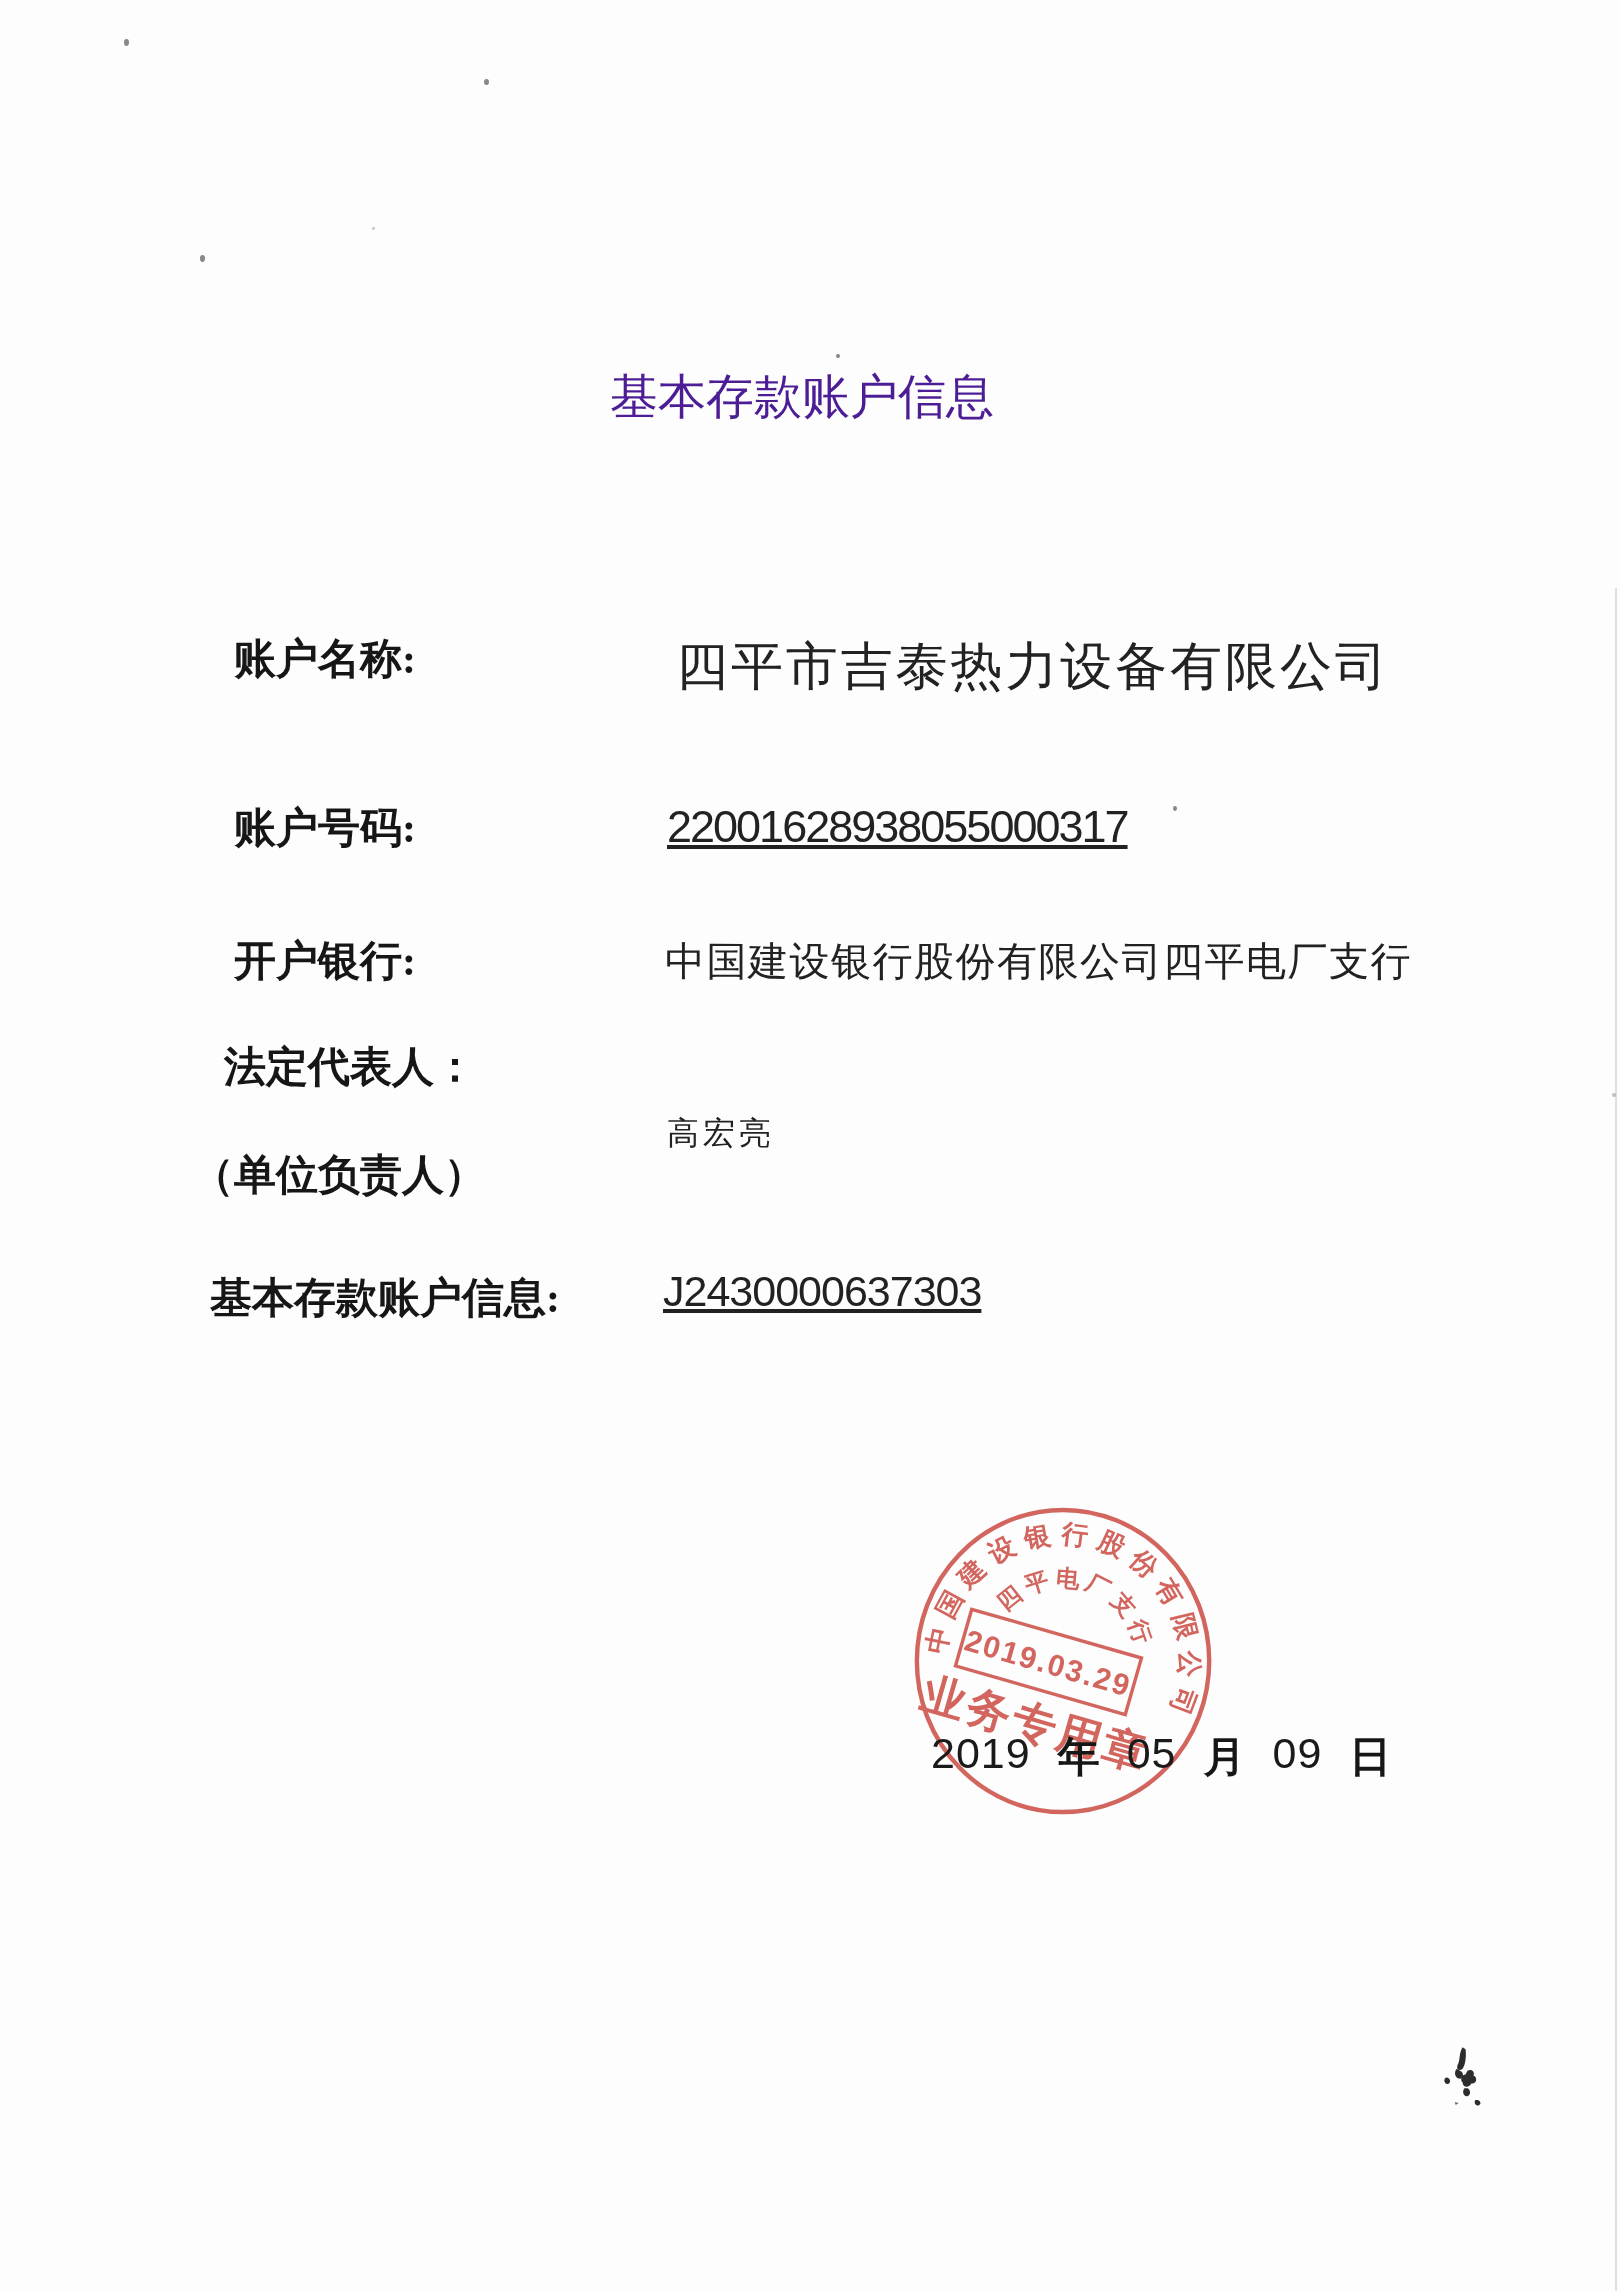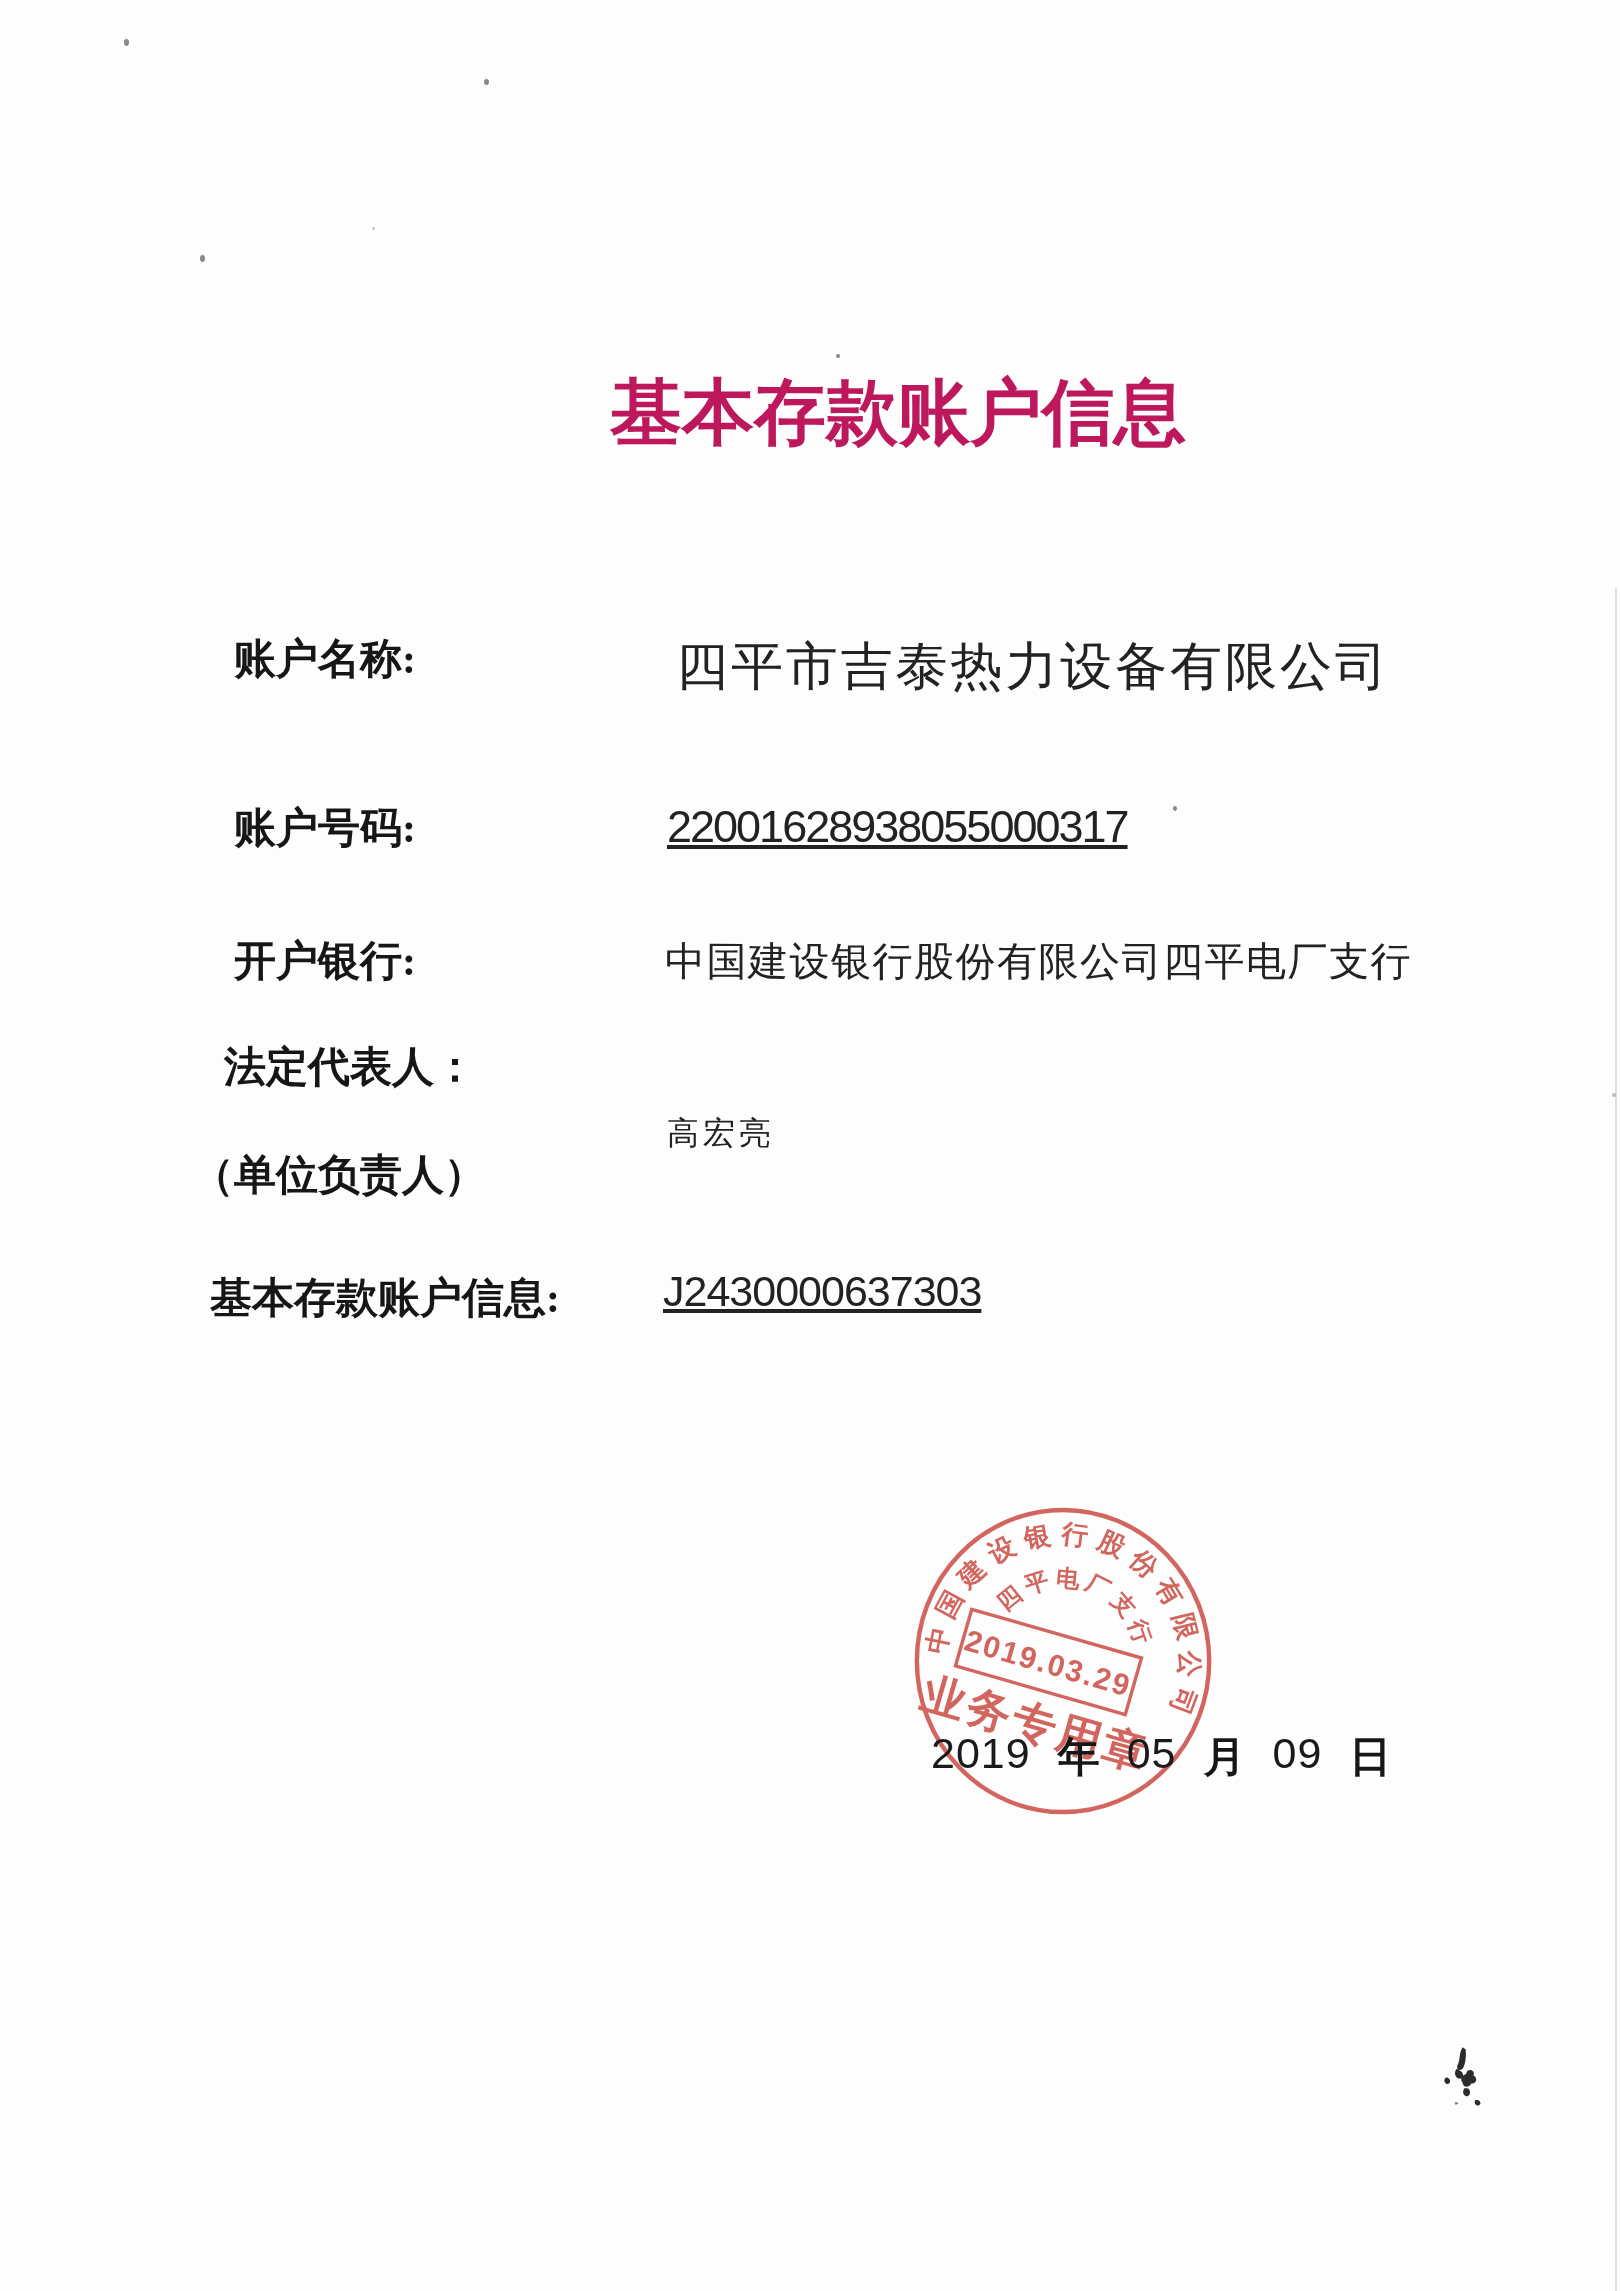--- a/index.html
+++ b/index.html
@@ -10,24 +10,24 @@
     height: 2292px;
     background: #fdfdfd;
     overflow: hidden;
     font-family: "Liberation Serif", "DejaVu Serif", serif;
     color: #1c1c1c;
   }
   .title {
     position: absolute;
     left: 610px;
     top: 365px;
-    font-size: 72px;
-    font-weight: 700;
+    font-size: 48px;
+    font-weight: 400;
     letter-spacing: 0px;
-    color: #be185d;
+    color: #4c1d95;
     white-space: nowrap;
   }
   .field-label {
     position: absolute;
     font-size: 42px;
     font-weight: 600;
     color: #161616;
     white-space: nowrap;
     line-height: 1.15;
   }

